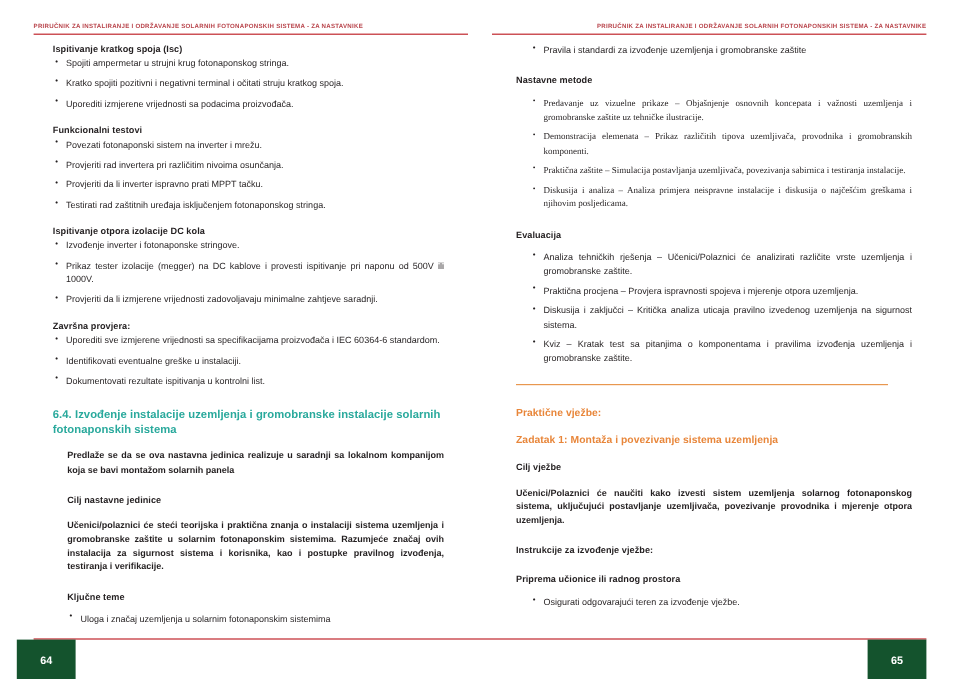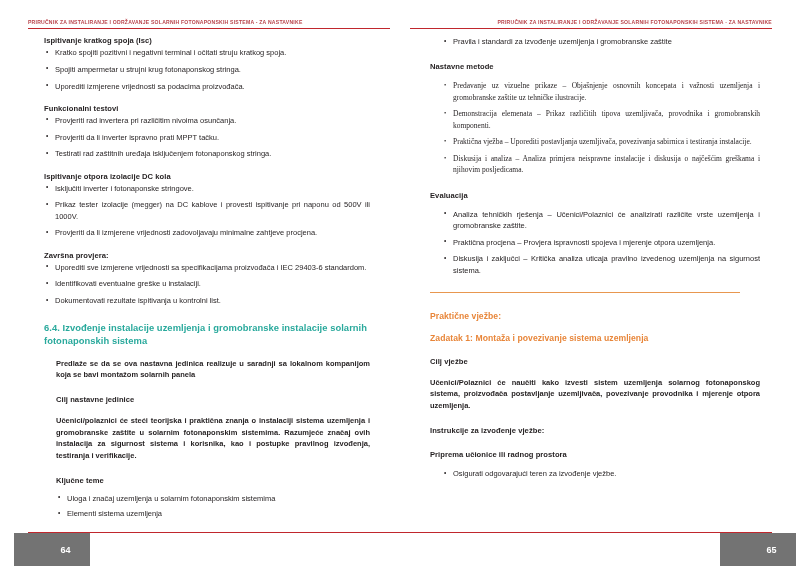--- a/index.html
+++ b/index.html
@@ -141,68 +141,68 @@
     background: #c0272d;
   }
   .page-left .foot-rule  { left: 28px; right: 0; }
   .page-right .foot-rule { left: 0; right: 28px; }
 
   .pagenum {
     position: absolute;
     bottom: 0;
     width: 49px;
     height: 33px;
-    background: #737373;
+    background: #14532d;
     color: #ffffff;
     font-size: 9px;
     font-weight: bold;
     display: flex;
     align-items: center;
     justify-content: center;
-    padding-left: 27px;
   }
   .page-left .pagenum  { left: 14px; }
-  .page-right .pagenum { right: 4px; }
+  .page-right .pagenum { right: 28px; }
 </style>
 </head>
 <body>
 
 <div class="spread">
 
   <div class="page page-left">
 
     <div class="run-head">PRIRUČNIK ZA INSTALIRANJE I ODRŽAVANJE SOLARNIH FOTONAPONSKIH SISTEMA - ZA NASTAVNIKE</div>
     <div class="head-rule"></div>
 
     <div class="content">
 
       <h3 class="sub">Ispitivanje kratkog spoja (Isc)</h3>
       <ul class="bullets">
+        <li>Spojiti ampermetar u strujni krug fotonaponskog stringa.</li>
         <li>Kratko spojiti pozitivni i negativni terminal i očitati struju kratkog spoja.</li>
-        <li>Spojiti ampermetar u strujni krug fotonaponskog stringa.</li>
         <li>Uporediti izmjerene vrijednosti sa podacima proizvođača.</li>
       </ul>
 
       <h3 class="sub gap">Funkcionalni testovi</h3>
       <ul class="bullets">
+        <li>Povezati fotonaponski sistem na inverter i mrežu.</li>
         <li>Provjeriti rad invertera pri različitim nivoima osunčanja.</li>
         <li>Provjeriti da li inverter ispravno prati MPPT tačku.</li>
         <li>Testirati rad zaštitnih uređaja isključenjem fotonaponskog stringa.</li>
       </ul>
 
       <h3 class="sub gap">Ispitivanje otpora izolacije DC kola</h3>
       <ul class="bullets">
-        <li>Isključiti inverter i fotonaponske stringove.</li>
+        <li>Izvođenje inverter i fotonaponske stringove.</li>
         <li>Prikaz tester izolacije (megger) na DC kablove i provesti ispitivanje pri naponu od 500V ili 1000V.</li>
-        <li>Provjeriti da li izmjerene vrijednosti zadovoljavaju minimalne zahtjeve procjena.</li>
+        <li>Provjeriti da li izmjerene vrijednosti zadovoljavaju minimalne zahtjeve saradnji.</li>
       </ul>
 
       <h3 class="sub gap">Završna provjera:</h3>
       <ul class="bullets">
-        <li>Uporediti sve izmjerene vrijednosti sa specifikacijama proizvođača i IEC 29403-6 standardom.</li>
+        <li>Uporediti sve izmjerene vrijednosti sa specifikacijama proizvođača i IEC 60364-6 standardom.</li>
         <li>Identifikovati eventualne greške u instalaciji.</li>
         <li>Dokumentovati rezultate ispitivanja u kontrolni list.</li>
       </ul>
 
       <div class="sec-heading">6.4. Izvođenje instalacije uzemljenja i gromobranske instalacije solarnih fotonaponskih sistema</div>
 
       <p class="para indent">Predlaže se da se ova nastavna jedinica realizuje u saradnji sa lokalnom kompanijom koja se bavi montažom solarnih panela</p>
 
       <h3 class="sub gap2" style="margin-left:12px;">Cilj nastavne jedinice</h3>
 
@@ -231,41 +231,42 @@
 
       <ul class="bullets tight indent" style="margin-top:0;">
         <li>Pravila i standardi za izvođenje uzemljenja i gromobranske zaštite</li>
       </ul>
 
       <h3 class="sub gap2">Nastavne metode</h3>
 
       <ul class="bullets indent" style="margin-top:9px;font-family:Liberation Serif, serif;">
         <li>Predavanje uz vizuelne prikaze – Objašnjenje osnovnih koncepata i važnosti uzemljenja i gromobranske zaštite uz tehničke ilustracije.</li>
         <li>Demonstracija elemenata – Prikaz različitih tipova uzemljivača, provodnika i gromobranskih komponenti.</li>
-        <li>Praktična vježba – Uporediti postavljanja uzemljivača, povezivanja sabirnica i testiranja instalacije.</li>
+        <li>Praktična zaštite – Simulacija postavljanja uzemljivača, povezivanja sabirnica i testiranja instalacije.</li>
         <li>Diskusija i analiza – Analiza primjera neispravne instalacije i diskusija o najčešćim greškama i njihovim posljedicama.</li>
       </ul>
 
       <h3 class="sub gap2">Evaluacija</h3>
 
       <ul class="bullets indent" style="margin-top:9px;">
         <li>Analiza tehničkih rješenja – Učenici/Polaznici će analizirati različite vrste uzemljenja i gromobranske zaštite.</li>
         <li>Praktična procjena – Provjera ispravnosti spojeva i mjerenje otpora uzemljenja.</li>
         <li>Diskusija i zaključci – Kritička analiza uticaja pravilno izvedenog uzemljenja na sigurnost sistema.</li>
+        <li>Kviz – Kratak test sa pitanjima o komponentama i pravilima izvođenja uzemljenja i gromobranske zaštite.</li>
       </ul>
 
       <div class="orange-rule"></div>
 
       <div class="orange-title">Praktične vježbe:</div>
 
       <div class="orange-title task">Zadatak 1: Montaža i povezivanje sistema uzemljenja</div>
 
       <h3 class="sub">Cilj vježbe</h3>
 
-      <p class="para gap">Učenici/Polaznici će naučiti kako izvesti sistem uzemljenja solarnog fotonaponskog sistema, proizvođača postavljanje uzemljivača, povezivanje provodnika i mjerenje otpora uzemljenja.</p>
+      <p class="para gap">Učenici/Polaznici će naučiti kako izvesti sistem uzemljenja solarnog fotonaponskog sistema, uključujući postavljanje uzemljivača, povezivanje provodnika i mjerenje otpora uzemljenja.</p>
 
       <h3 class="sub gap2">Instrukcije za izvođenje vježbe:</h3>
 
       <h3 class="sub gap2">Priprema učionice ili radnog prostora</h3>
 
       <ul class="bullets indent" style="margin-top:9px;">
         <li>Osigurati odgovarajući teren za izvođenje vježbe.</li>
 
       </ul>
 

